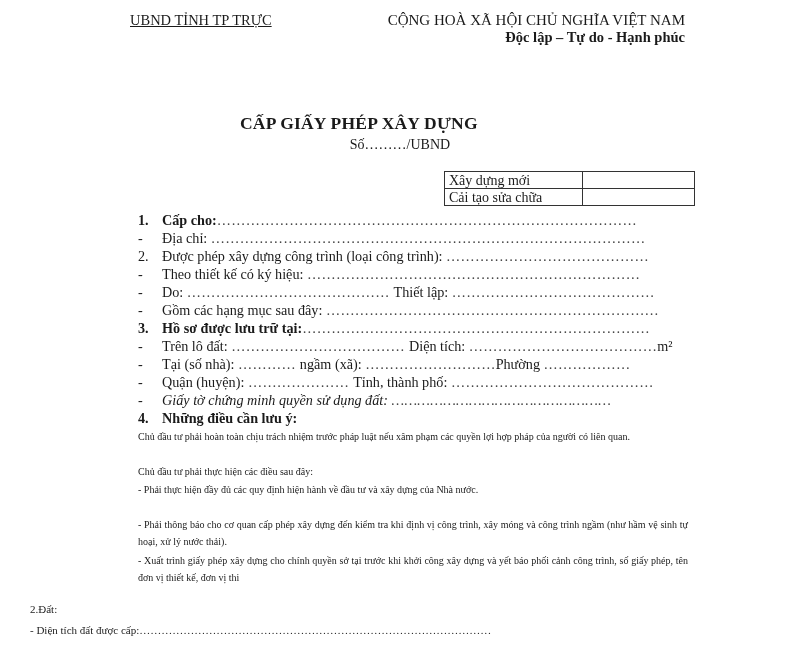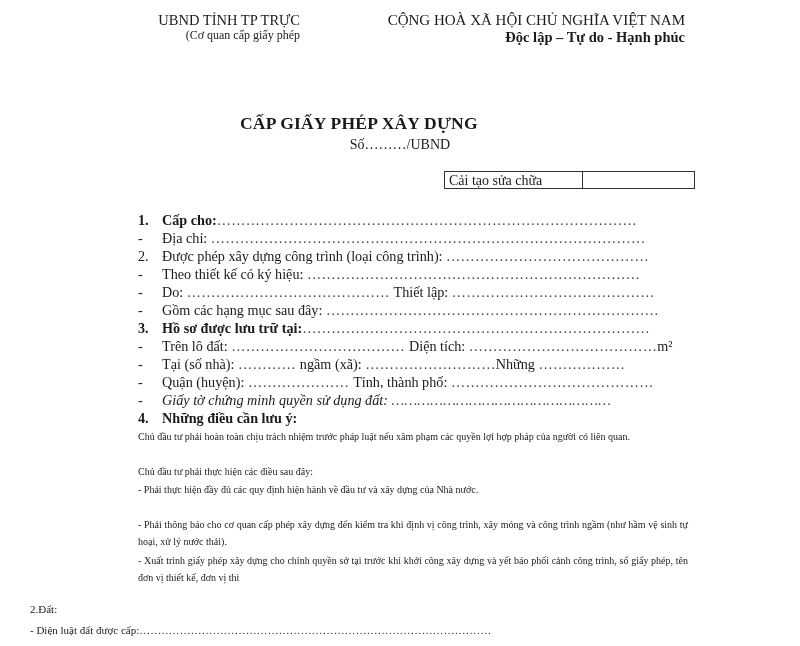--- a/index.html
+++ b/index.html
@@ -13,21 +13,21 @@
       position: relative;
       overflow: hidden;
       font-family: "Liberation Serif", "DejaVu Serif", serif;
       color: #1a1a1a;
     }
     .bold { font-weight: bold; }
 
     
     .hdr-left {
       position: absolute; left: 130px; top: 12px; width: 170px;
-      text-align: right; font-size: 14.5px; line-height: 17px;
+      text-align: left; font-size: 14.5px; line-height: 17px; text-decoration: underline;
     }
     .hdr-left .sub { font-size: 12px; line-height: 13px; }
     .hdr-right {
       position: absolute; left: 345px; top: 12px; width: 340px;
       text-align: right; font-size: 15px; line-height: 17px;
     }
     .hdr-right .motto { font-weight: bold; font-size: 14.5px; }
 
     .title {
       position: absolute; left: 240px; top: 113px; width: 300px;
@@ -63,33 +63,36 @@
     .small {
       position: absolute; left: 30px; font-size: 11px; color: #222;
       font-family: "Liberation Serif", serif;
     }
   </style>
 </head>
 <body>
 
 <div class="hdr-left">
   <div>UBND TỈNH TP TRỰC</div>
-  <div class="sub">(Cơ quan cấp giấy phép</div>
 </div>
 
 <div class="hdr-right">
   <div>CỘNG HOÀ XÃ HỘI CHỦ NGHĨA VIỆT NAM</div>
   <div class="motto">Độc lập – Tự do - Hạnh phúc</div>
 </div>
 
 <div class="title">CẤP GIẤY PHÉP XÂY DỰNG</div>
 <div class="number">Số………/UBND</div>
 
 <table class="type-table">
   <tbody>
+      <tr>
+    <td class="lbl">Xây dựng mới</td>
+    <td class="val"></td>
+  </tr>
   <tr>
     <td class="lbl">Cải tạo sửa chữa</td>
     <td class="val"></td>
   </tr>
 </tbody>
   </table>
 
 <div class="row" style="top:212px;">
   <span class="marker bold">1.</span><span class="bold">Cấp cho:</span><span class="dots">……………………………………………………………………………</span>
 </div>
@@ -110,33 +113,33 @@
   <span class="marker">-</span><span>Gồm các hạng mục sau đây: </span><span class="dots">……………………………………………………………</span>
 </div>
 
 <div class="row" style="top:320px;">
   <span class="marker bold">3.</span><span class="bold">Hồ sơ được lưu trữ tại:</span><span class="dots">………………………………………………………………</span>
 </div>
 <div class="row" style="top:338px;">
   <span class="marker">-</span><span>Trên lô đất: </span><span class="dots">……………………………… </span><span>Diện tích: </span><span class="dots">…………………………………</span><span>m²</span>
 </div>
 <div class="row" style="top:356px;">
-  <span class="marker">-</span><span>Tại (số nhà): </span><span class="dots">………… </span><span>ngầm (xã): </span><span class="dots">………………………</span><span>Những </span><span class="dots">………………</span>
+  <span class="marker">-</span><span>Tại (số nhà): </span><span class="dots">………… </span><span>ngầm (xã): </span><span class="dots">………………………</span><span>Phường </span><span class="dots">………………</span>
 </div>
 <div class="row" style="top:374px;">
   <span class="marker">-</span><span>Quận (huyện): </span><span class="dots">………………… </span><span>Tỉnh, thành phố: </span><span class="dots">……………………………………</span>
 </div>
 <div class="row" style="top:392px;font-style:italic;">
   <span class="marker">-</span><span>Giấy tờ chứng minh quyền sử dụng đất: </span><span class="dots">……………………………………………</span>
 </div>
 
 <div class="row" style="top:410px;">
   <span class="marker bold">4.</span><span class="bold">Những điều cần lưu ý:</span>
 </div>
 
 <div class="para" style="top:428px; text-indent:0;">Chủ đầu tư phải hoàn toàn chịu trách nhiệm trước pháp luật nếu xâm phạm các quyền lợi hợp pháp của người có liên quan.</div>
 <div class="para" style="top:463px;">Chủ đầu tư phải thực hiện các điều sau đây:</div>
 <div class="para" style="top:481px;">-     Phải thực hiện đầy đủ các quy định hiện hành về đầu tư và xây dựng của Nhà nước.</div>
 <div class="para" style="top:516px;">-     Phải thông báo cho cơ quan cấp phép xây dựng đến kiểm tra khi định vị công trình, xây móng và công trình ngầm (như hầm vệ sinh tự hoại, xử lý nước thải).</div>
 <div class="para" style="top:552px;">-     Xuất trình giấy phép xây dựng cho chính quyền sở tại trước khi khởi công xây dựng và yết báo phối cảnh công trình, số giấy phép, tên đơn vị thiết kế, đơn vị thi</div>
 
 <div class="small" style="top:603px;">2.Đất:</div>
-<div class="small" style="top:624px;">- Diện luật đất được cấp:……………………………………………………………………………………</div>
+<div class="small" style="top:624px;">- Diện tích đất được cấp:……………………………………………………………………………………</div>
 
 </body></html>

